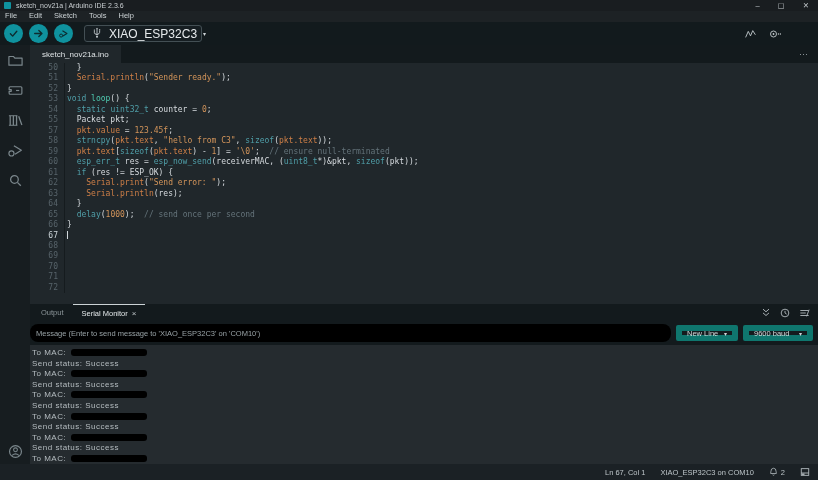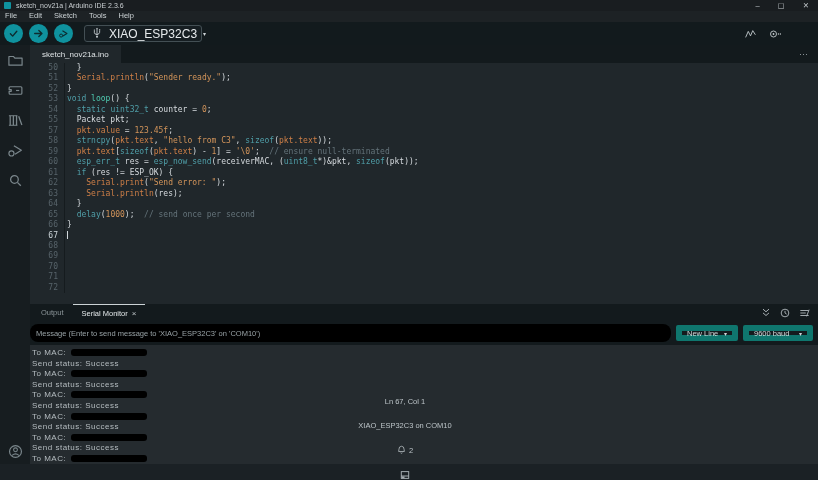--- a/index.html
+++ b/index.html
@@ -64,21 +64,21 @@
   .dd.line-ending{width:62px;}
   .dd.baud{width:70px;}
   .serial-out{position:absolute;left:0;top:41px;right:0;bottom:0;background:#252b2f;
               font-family:Liberation Sans, sans-serif;font-size:8px;letter-spacing:0.5px;
               color:#b6bdc1;padding:3px 0 0 2px;box-sizing:border-box;overflow:hidden;}
   .srow{height:10.6px;line-height:10.6px;white-space:pre;}
   .redact{display:inline-block;width:76px;height:7px;background:#000;border-radius:3px;margin-left:2px;vertical-align:-1px;}
   
   .statusbar{position:absolute;left:0;bottom:0;width:818px;height:16px;background:#1b2125;
              display:flex;align-items:center;justify-content:flex-end;gap:15px;
-             padding-right:8px;font-size:7.5px;color:#bcc4c8;box-sizing:border-box;flex-direction:column;}
+             padding-right:8px;font-size:7.5px;color:#bcc4c8;box-sizing:border-box;}
   .sb-group{display:flex;align-items:center;gap:3px;}
   svg{display:block;}
 </style>
 </head>
 <body>
 
 <div id="app">
 
   <div class="titlebar">
     <div class="app-icon"></div>

